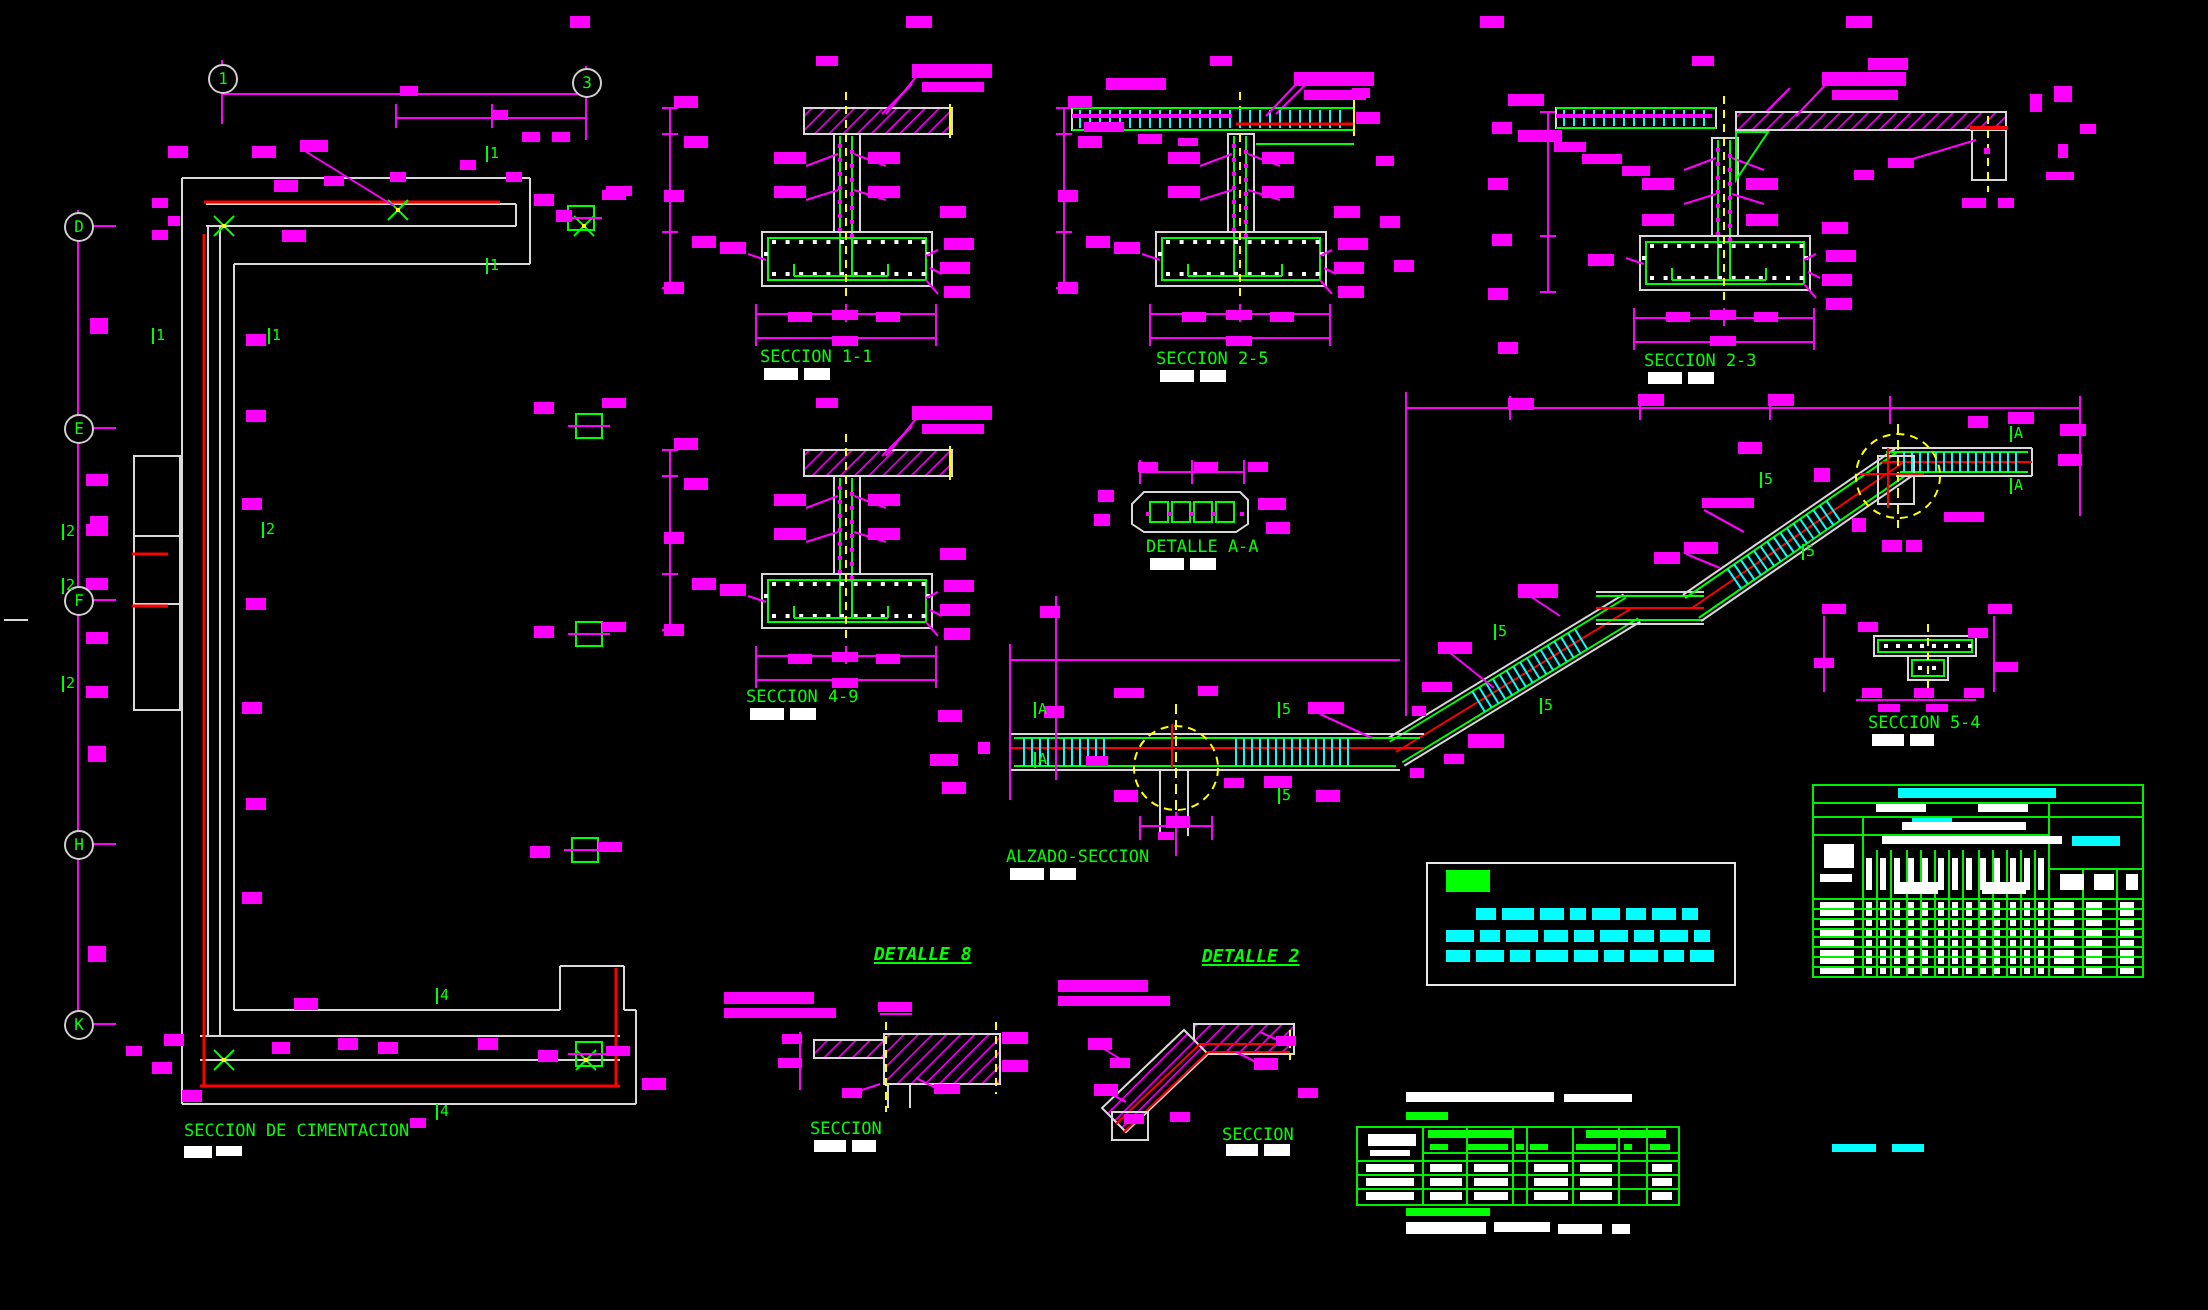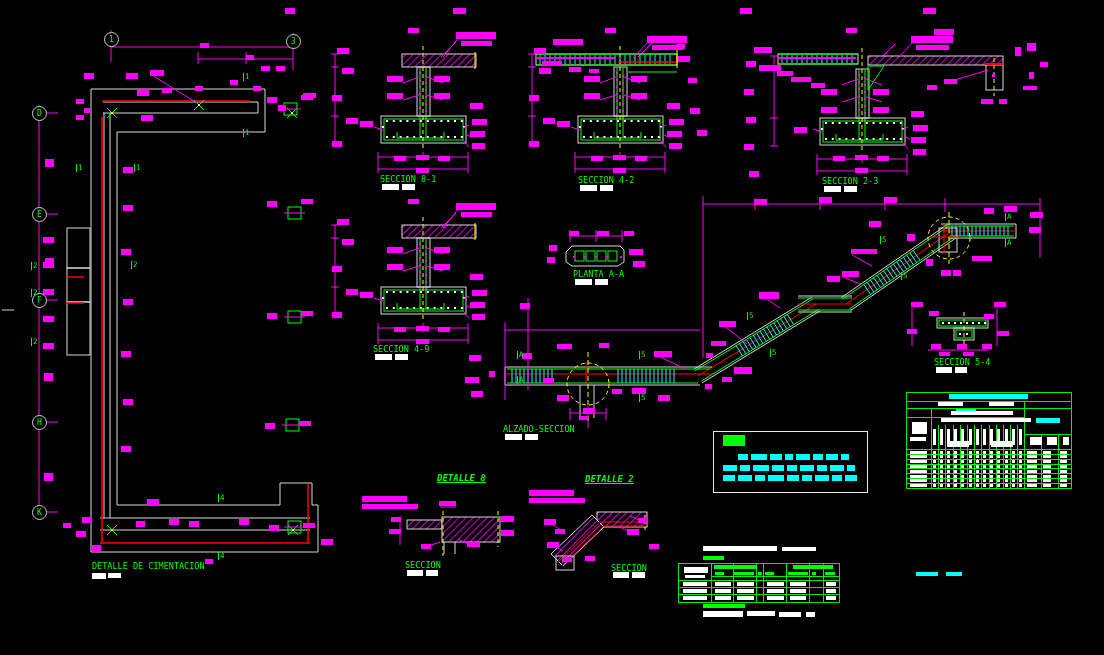--- a/index.html
+++ b/index.html
@@ -917,30 +917,30 @@
     </svg>
 
   <div class="bub" style="left:104px;top:32px">1</div>
   <div class="bub" style="left:286px;top:34px">3</div>
   <div class="bub" style="left:32px;top:106px">D</div>
   <div class="bub" style="left:32px;top:207px">E</div>
   <div class="bub" style="left:32px;top:293px">F</div>
   <div class="bub" style="left:32px;top:415px">H</div>
   <div class="bub" style="left:32px;top:505px">K</div>
 
-  <div class="lbl" style="left:92px;top:561px">DETALLE DE CIMENTACION</div>
-  <div class="lbl" style="left:380px;top:174px">SECCION 8-1</div>
-  <div class="lbl" style="left:578px;top:175px">SECCION 4-2</div>
+  <div class="lbl" style="left:92px;top:561px">SECCION DE CIMENTACION</div>
+  <div class="lbl" style="left:380px;top:174px">SECCION 1-1</div>
+  <div class="lbl" style="left:578px;top:175px">SECCION 2-5</div>
   <div class="lbl" style="left:822px;top:176px">SECCION 2-3</div>
   <div class="lbl" style="left:373px;top:344px">SECCION 4-9</div>
-  <div class="lbl" style="left:573px;top:269px">PLANTA A-A</div>
+  <div class="lbl" style="left:573px;top:269px">DETALLE A-A</div>
   <div class="lbl" style="left:503px;top:424px">ALZADO-SECCION</div>
   <div class="lbl" style="left:934px;top:357px">SECCION 5-4</div>
   <div class="lbl det" style="left:437px;top:473px">DETALLE 8</div>
-  <div class="lbl det" style="left:585px;top:474px">DETALLE 2</div>
+  <div class="lbl det" style="left:601px;top:474px">DETALLE 2</div>
   <div class="lbl" style="left:405px;top:560px">SECCION</div>
   <div class="lbl" style="left:611px;top:563px">SECCION</div>
 
   <div id="flags">
       <span class="flag" style="left: 243px; top: 73px;">1</span>
       <span class="flag" style="left: 243px; top: 129px;">1</span>
       <span class="flag" style="left: 76px; top: 164px;">1</span>
       <span class="flag" style="left: 134px; top: 164px;">1</span>
       <span class="flag" style="left: 31px; top: 262px;">2</span>
       <span class="flag" style="left: 31px; top: 289px;">2</span>

